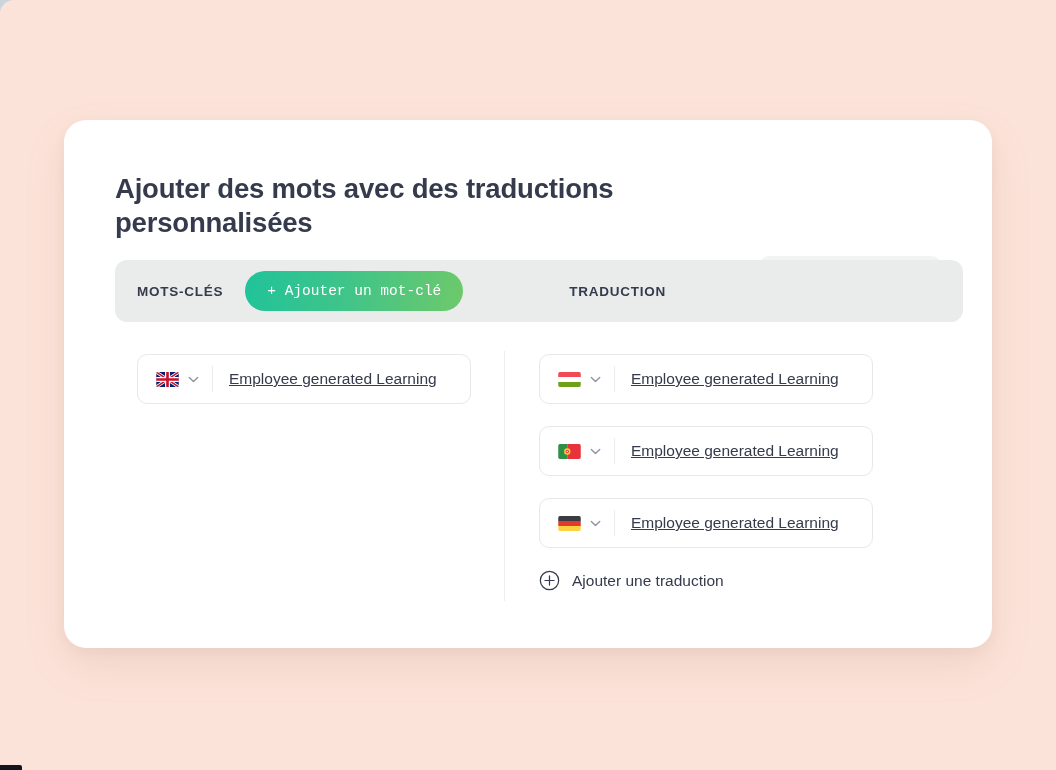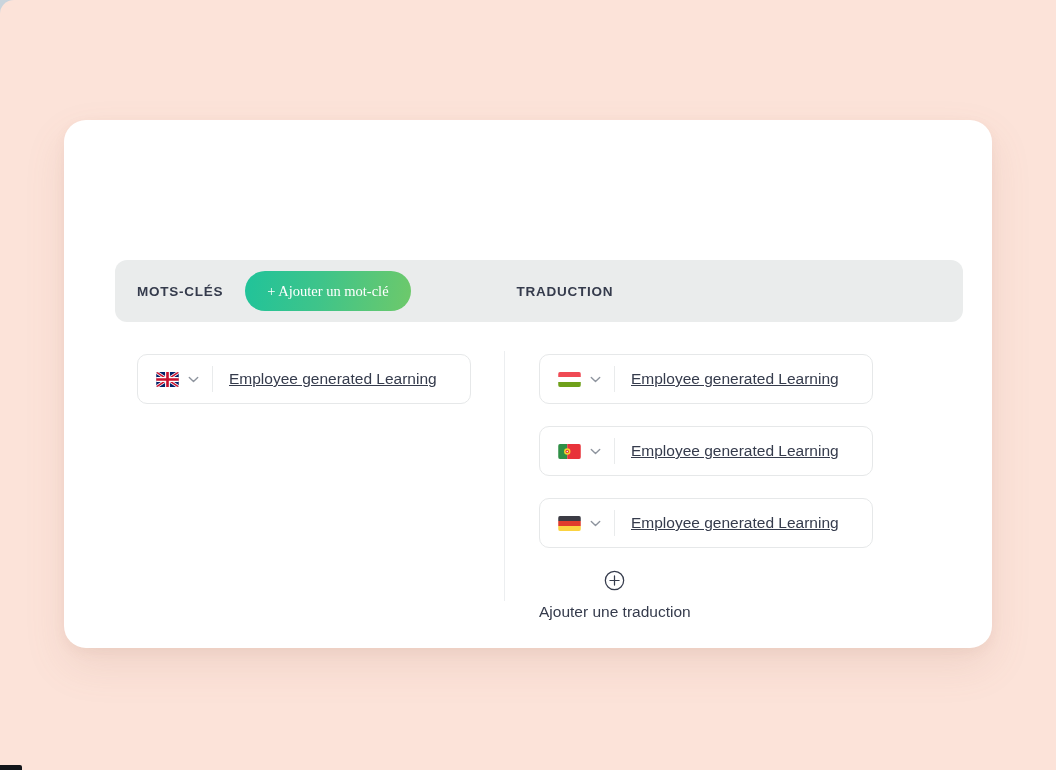--- a/index.html
+++ b/index.html
@@ -117,21 +117,21 @@
   .tab-translation { margin-left: 106px; text-align: center; }
 
   .add-keyword-btn {
     margin-left: 22px;
     height: 40px;
     padding: 0 22px;
     border: none;
     border-radius: 20px;
     background: linear-gradient(100deg, #20c39a 0%, #3ec48a 45%, #6ec96a 100%);
     color: #ffffff;
-    font-family: Liberation Serif, serif;
+    font-family: Liberation Mono, monospace;
     font-size: 14.5px;
     font-weight: 400;
     cursor: pointer;
     white-space: nowrap;
     display: flex;
     align-items: center;
   }
 
   
   .body-area {
@@ -220,21 +220,20 @@
   }
 
   
   .add-translation {
     display: flex;
     align-items: center;
     gap: 12px;
     margin-top: 2px;
     cursor: pointer;
     width: max-content;
-    flex-direction: column;
   }
 
   .plus-circle-icon {
     width: 21px;
     height: 21px;
     flex: none;
     display: block;
   }
 
   .add-translation-label {
@@ -245,20 +244,28 @@
 </style>
 </head>
 <body>
 
 <div id="page-root">
 
   <div class="bottom-nub"></div>
 
   <div class="card">
 
+    <div class="card-header">
+      <h1 class="page-title">Ajouter des mots avec des traductions personnalisées</h1>
+
+      <div class="langs-badge">
+        <span class="langs-label">Langues:</span>
+        <span class="langs-count">3/10</span>
+      </div>
+    </div>
 
     <div class="tabbar">
       <span class="tab-label tab-keywords">MOTS-CLÉS</span>
       <button class="add-keyword-btn">+ Ajouter un mot-clé</button>
       <span class="tab-label tab-translation">TRADUCTION</span>
     </div>
 
     <div class="body-area">
 
       <div class="column-divider"></div>

